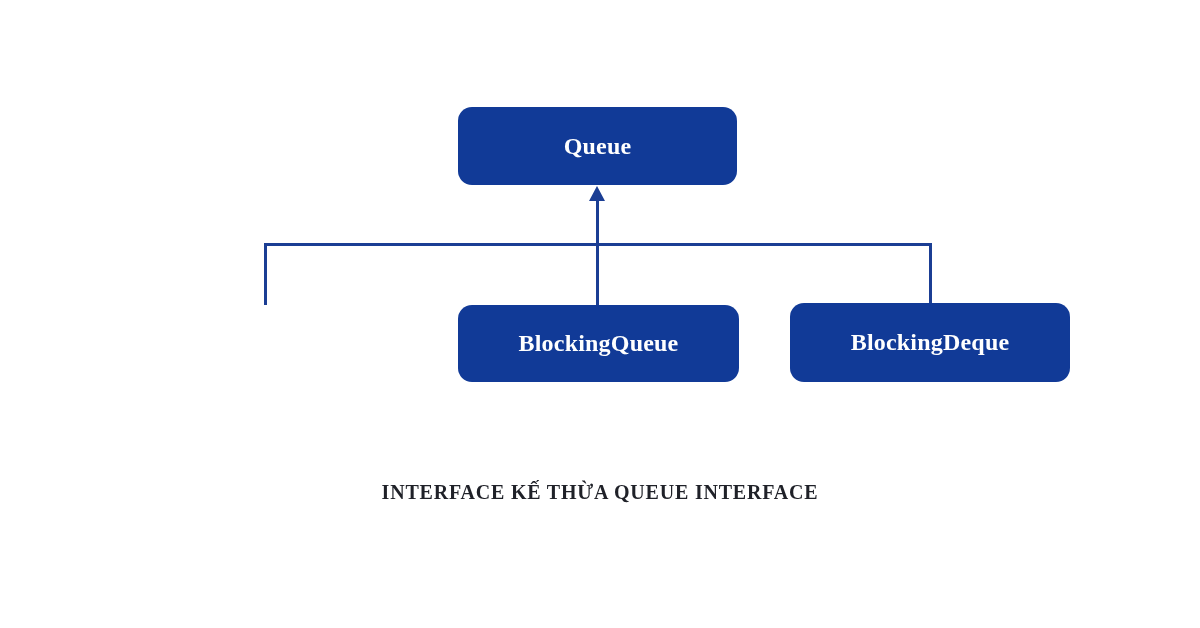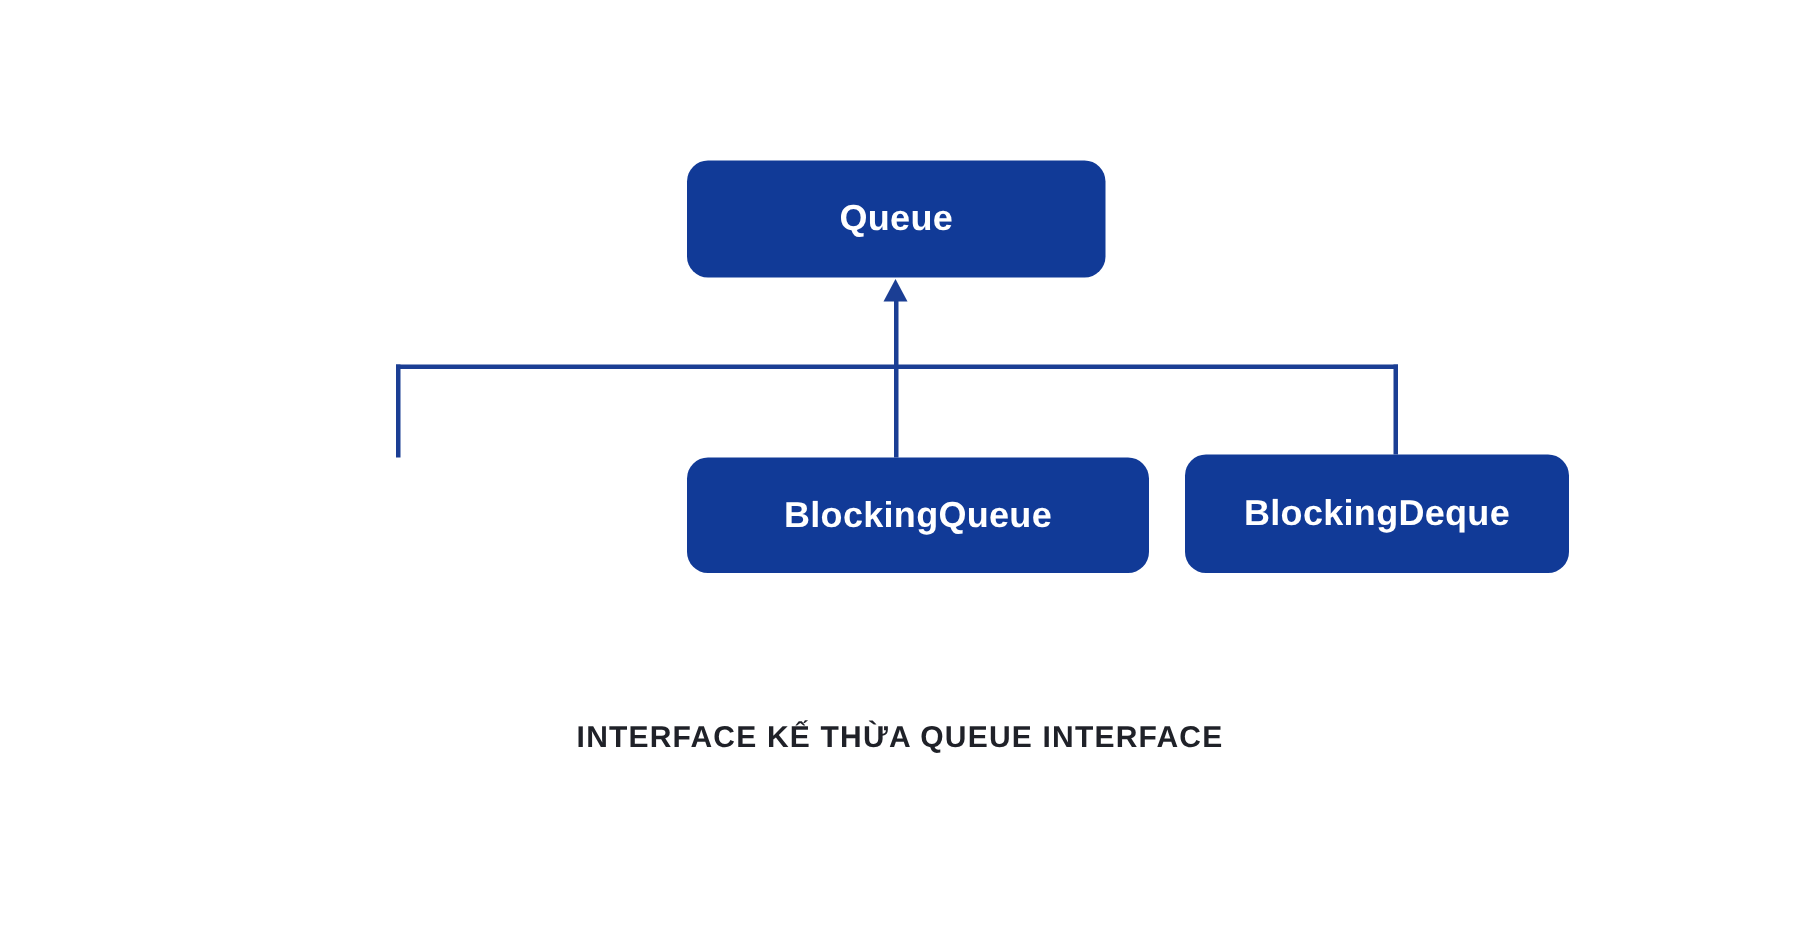--- a/index.html
+++ b/index.html
@@ -2,21 +2,21 @@
 <html style="--box_fill: #113a97; --box_text: #ffffff; --line: #1b3e94; --caption_text: #1f2128; --background: #ffffff;"><head>
 <meta charset="utf-8">
 <style>
   :root{
     --box_fill:#113a97;
     --box_text:#ffffff;
     --line:#1b3e94;
     --caption_text:#1f2128;
     --background:#ffffff;
   }
-  *{margin:0;padding:0;box-sizing:border-box;}
+  *{margin:0;padding:0;box-sizing:border-box;font-family:Liberation Serif, serif;}
   html,body{width:1200px;height:628px;}
   body{
     background:var(--background);
     font-family:"Liberation Sans","DejaVu Sans",sans-serif;
     position:relative;
     overflow:hidden;
   }
   .canvas{
     position:absolute;
     left:0;top:0;width:1200px;height:628px;
@@ -28,22 +28,22 @@
     border-radius:14px;
     display:flex;
     align-items:center;
     justify-content:center;
     font-weight:bold;
     font-size:24px;
     letter-spacing:0.2px;
   }
   .node-queue{left:458px;top:107px;width:279px;height:78px;}
   .node-deque{left:127px;top:305px;width:278px;height:77px;}
-  .node-blockingqueue{left:458px;top:305px;width:308px;height:77px;text-align:center;}
-  .node-blockingdeque{left:790px;top:303px;width:256px;height:79px;}
+  .node-blockingqueue{left:458px;top:305px;width:281px;height:77px;text-align:center;}
+  .node-blockingdeque{left:790px;top:303px;width:280px;height:79px;}
   .line{
     position:absolute;
     background:var(--line);
   }
   .line-h{left:264px;top:243px;width:668px;height:3px;}
   .line-v-left{left:264px;top:243px;width:3px;height:62px;}
   .line-v-center{left:596px;top:197px;width:3px;height:108px;}
   .line-v-right{left:929px;top:243px;width:3px;height:60px;}
   .arrow-up{
     position:absolute;

